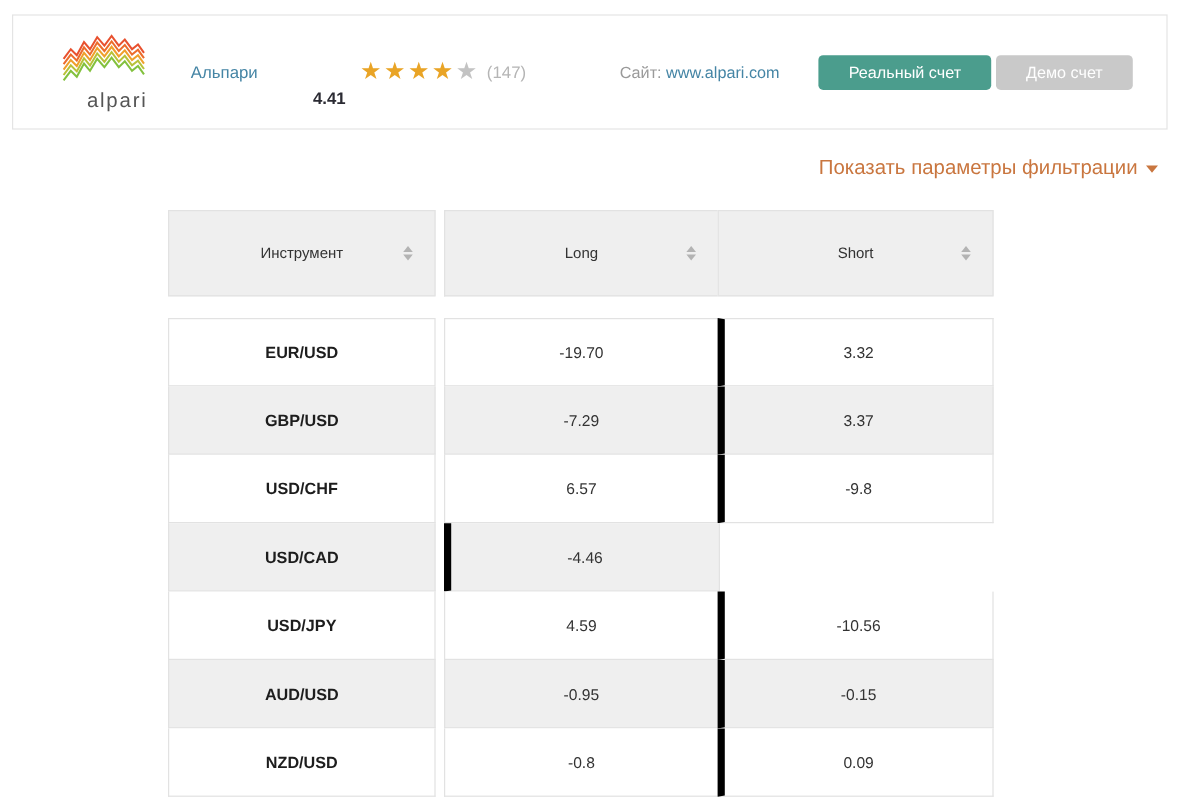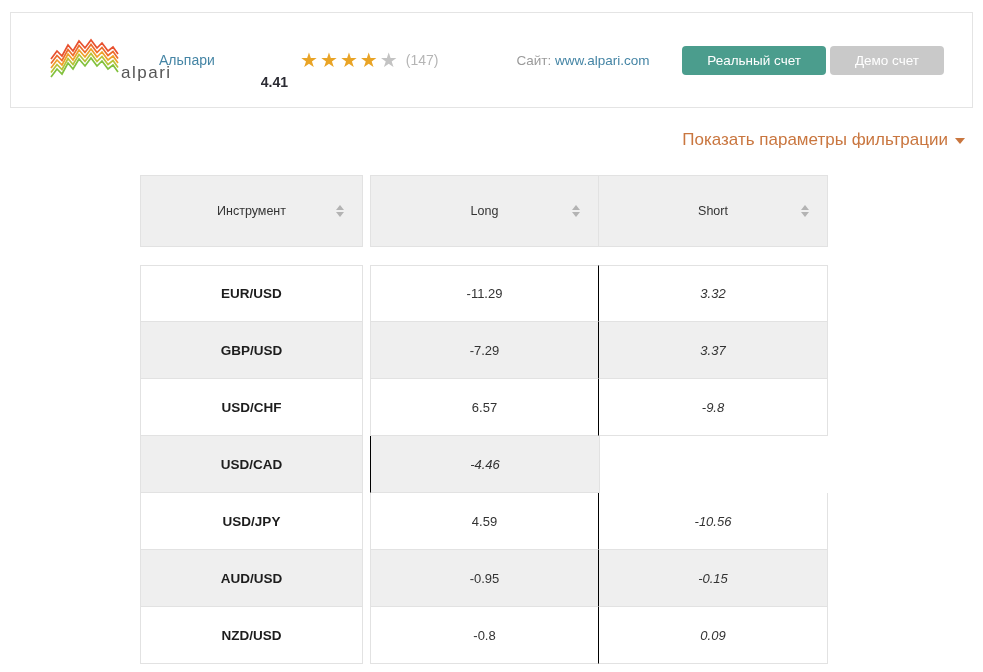--- a/index.html
+++ b/index.html
@@ -5,21 +5,21 @@
   * { margin:0; padding:0; box-sizing:border-box; }
   html,body { width:983px; height:672px; background:#ffffff;
     font-family:"Liberation Sans", sans-serif; overflow:hidden; }
   .page { position:relative; width:983px; height:672px; background:#fff; }
 
   
   .header-card { position:absolute; left:10px; top:12px; width:963px; height:96px;
     background:#fff; border:1px solid #e4e4e4;
     display:flex; align-items:center; padding:0 28px; }
 
-  .logo { display:flex; flex-direction:row; align-items:flex-end; width:76px; margin-left:8px; }
+  .logo { display:flex; flex-direction:column; align-items:flex-end; width:76px; margin-left:8px; }
   .logo svg { display:block; }
   .logo-text { font-size:17px; color:#555; letter-spacing:1.5px; margin-top:1px; }
 
   .broker-name { margin-left:36px; font-size:14px; color:#4585a5; cursor:pointer; }
 
   .rating { display:flex; align-items:center; margin-left:46px; }
   .rating-value { font-size:14px; font-weight:700; color:#2b2b33; margin-right:12px;margin-top:44px; }
   .stars { font-size:20px; letter-spacing:2px; line-height:1; }
   .star { color:#e9a426; }
   .star.empty { color:#c3c3c3; }
@@ -64,21 +64,21 @@
 
   .table-body { margin-top:18px; }
   .trow { display:flex; }
   .cell { height:57px; display:flex; align-items:center; justify-content:center;
     background:#fff; border-bottom:1px solid #e2e2e2; font-size:13px; color:#333; }
   .trow:first-child .cell { border-top:1px solid #e2e2e2; }
   .trow:nth-child(even) .cell { background:#efefef; }
   .cell.c1 { width:223px; margin-right:7px; font-weight:700; font-size:13.5px; color:#1d1d1d;
     border-left:1px solid #e2e2e2; border-right:1px solid #e2e2e2; }
   .cell.c2 { width:228px; border-left:1px solid #e2e2e2; }
-  .cell.c3 { width:230px; border-left:1px solid #000000; border-right:1px solid #e2e2e2;font-style:italic; }
+  .cell.c3 { width:230px; border-left:6px solid #000000; border-right:1px solid #e2e2e2; }
 </style>
 </head>
 <body>
 
 <div class="page">
 
   <div class="header-card">
 
     <div class="logo">
       <span>
@@ -144,21 +144,21 @@
           </span>
       </div>
     </div>
 
     <div class="table-body">
   <div class="trow">
     <div class="cell c1">
             <span>EUR/USD</span>
           </div>
     <div class="cell c2">
-            <span>-11.29</span>
+            <span>-19.70</span>
           </div>
     <div class="cell c3">
             <span>3.32</span>
           </div>
   </div>
 
   <div class="trow">
     <div class="cell c1">
             <span>GBP/USD</span>
           </div>

